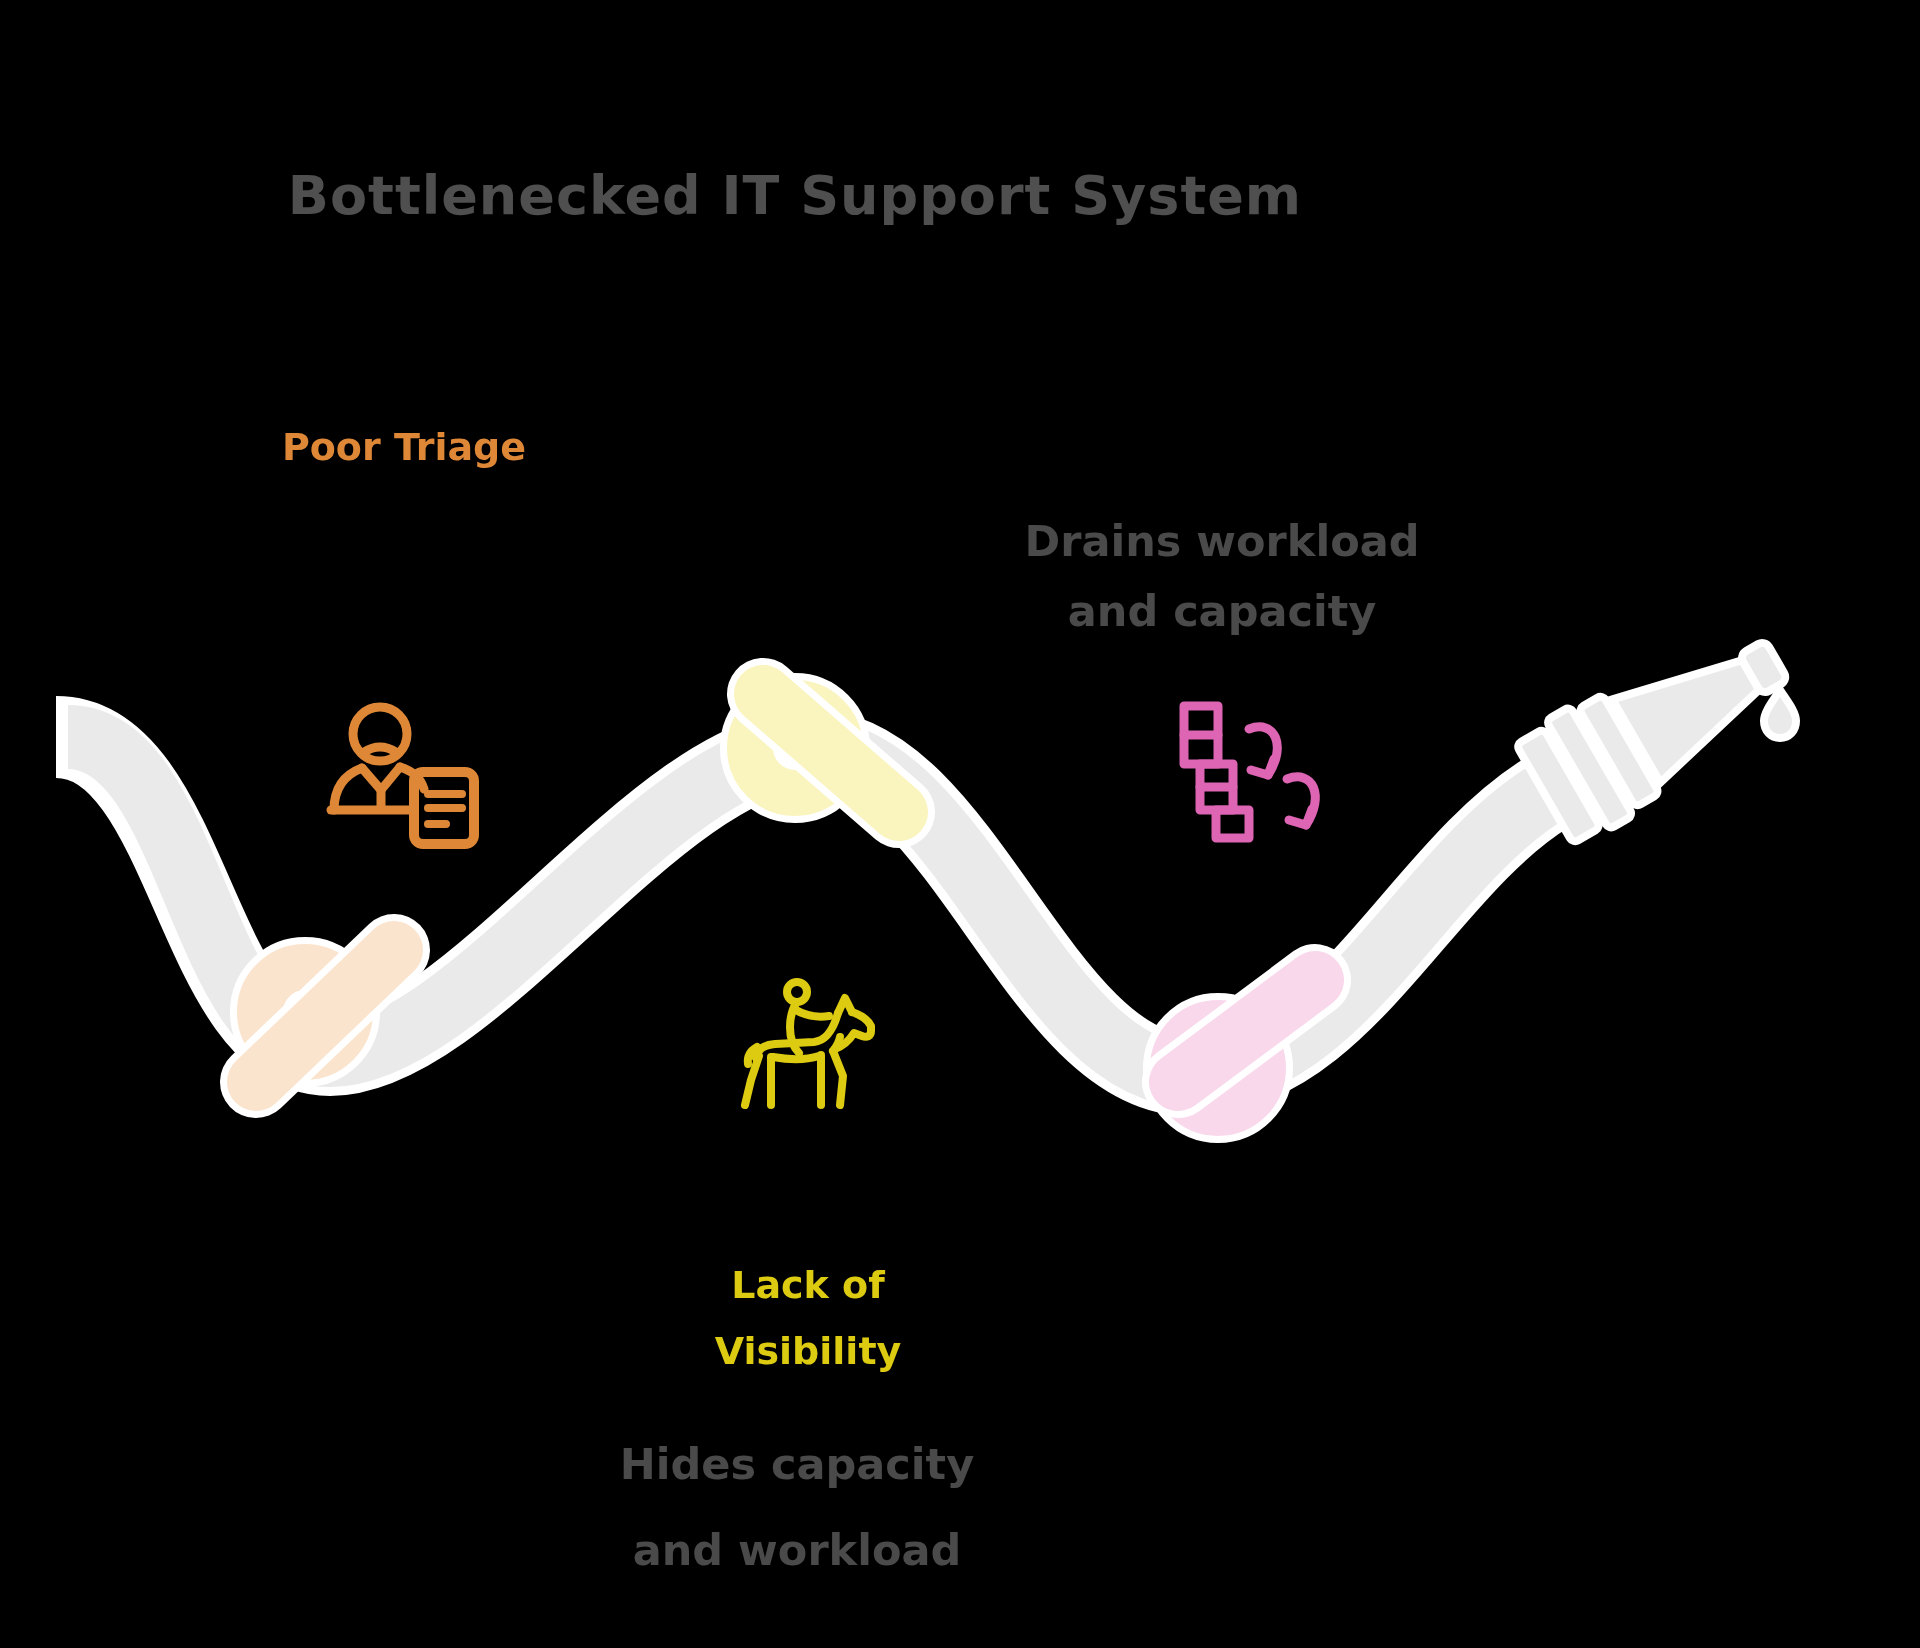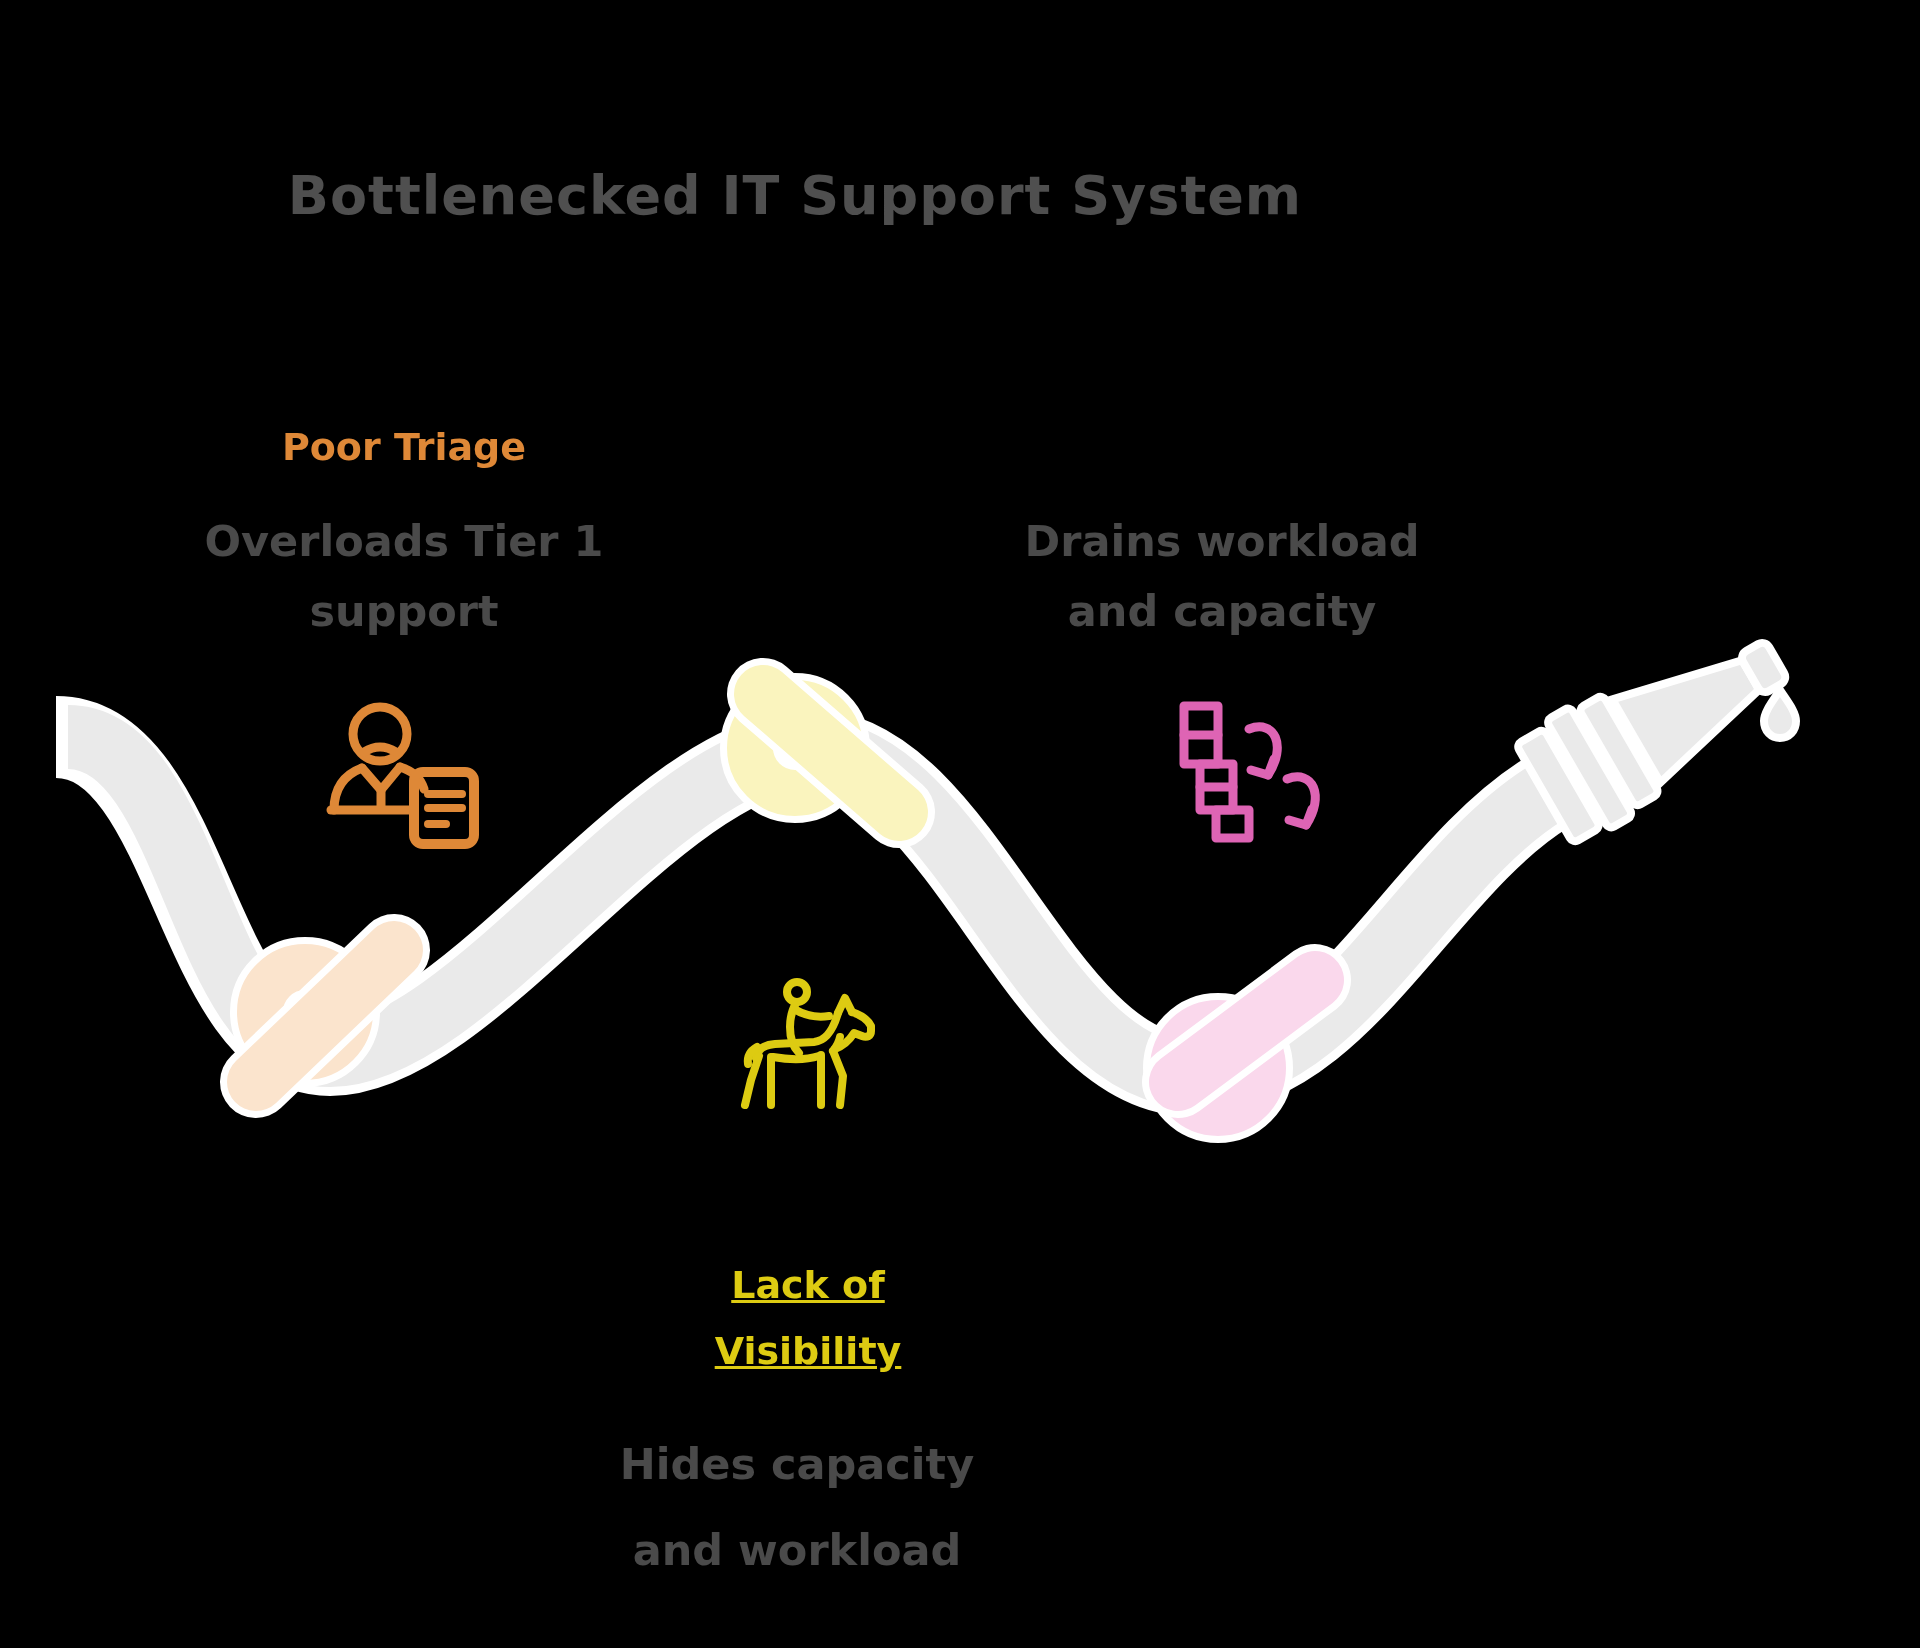--- a/index.html
+++ b/index.html
@@ -13,21 +13,21 @@
 
   .txt { position:absolute; text-align:center;margin-top:36px; }
   .title {
     top:128px; left:195px; width:1200px;
     font-size:54px; font-weight:bold; letter-spacing:1px;
     color: var(--title_text, #4F4F4F);
   }
   .section-label { font-size:38px; font-weight:bold; line-height:66px; }
   .label-orange { color: var(--orange, #DE8837); }
   .label-pink   { color: var(--pink,   #DE64B4); }
-  .label-yellow { color: var(--yellow, #DDCB12); text-decoration: underline; }
+  .label-yellow { color: var(--yellow, #DDCB12); }
   .section-desc {
     font-size:43px; line-height:70px; font-weight:bold;
     color: var(--body_text, #4A4A4A);
   }
   .desc-poor  { top:470px; left:169px;  width:470px; }
   .desc-high  { top:470px; left:992px;  width:460px; }
   .desc-lack  { top:1385px; left:587px; width:420px; line-height:86px; }
   .label-poor { top:378px;  left:154px; width:500px; }
   .label-high { top:378px;  left:974px; width:500px; }
   .label-lack { top:1216px; left:658px; width:300px; }
@@ -126,20 +126,19 @@
       <path d="M 773 1057 C 790 1060 806 1060 819 1056"></path>
       <path d="M 821 1055 L 821 1105"></path>
       <path d="M 833 1051 L 843 1076 L 840 1105"></path>
       <path d="M 833 1051 C 837 1046 839 1042 840 1037"></path>
     </g>
   </svg>
 
   <div class="txt title">Bottlenecked IT Support System</div>
 
   <div class="txt section-label label-orange label-poor">Poor Triage</div>
-  <div class="txt section-desc desc-poor">Overloads Tier 1 support</div>
 
   <div class="txt section-desc desc-high">Drains workload and capacity</div>
 
   <div class="txt section-label label-yellow label-lack">Lack of Visibility</div>
   <div class="txt section-desc desc-lack">Hides capacity and workload</div>
 
 </div>
 
 </body></html>

